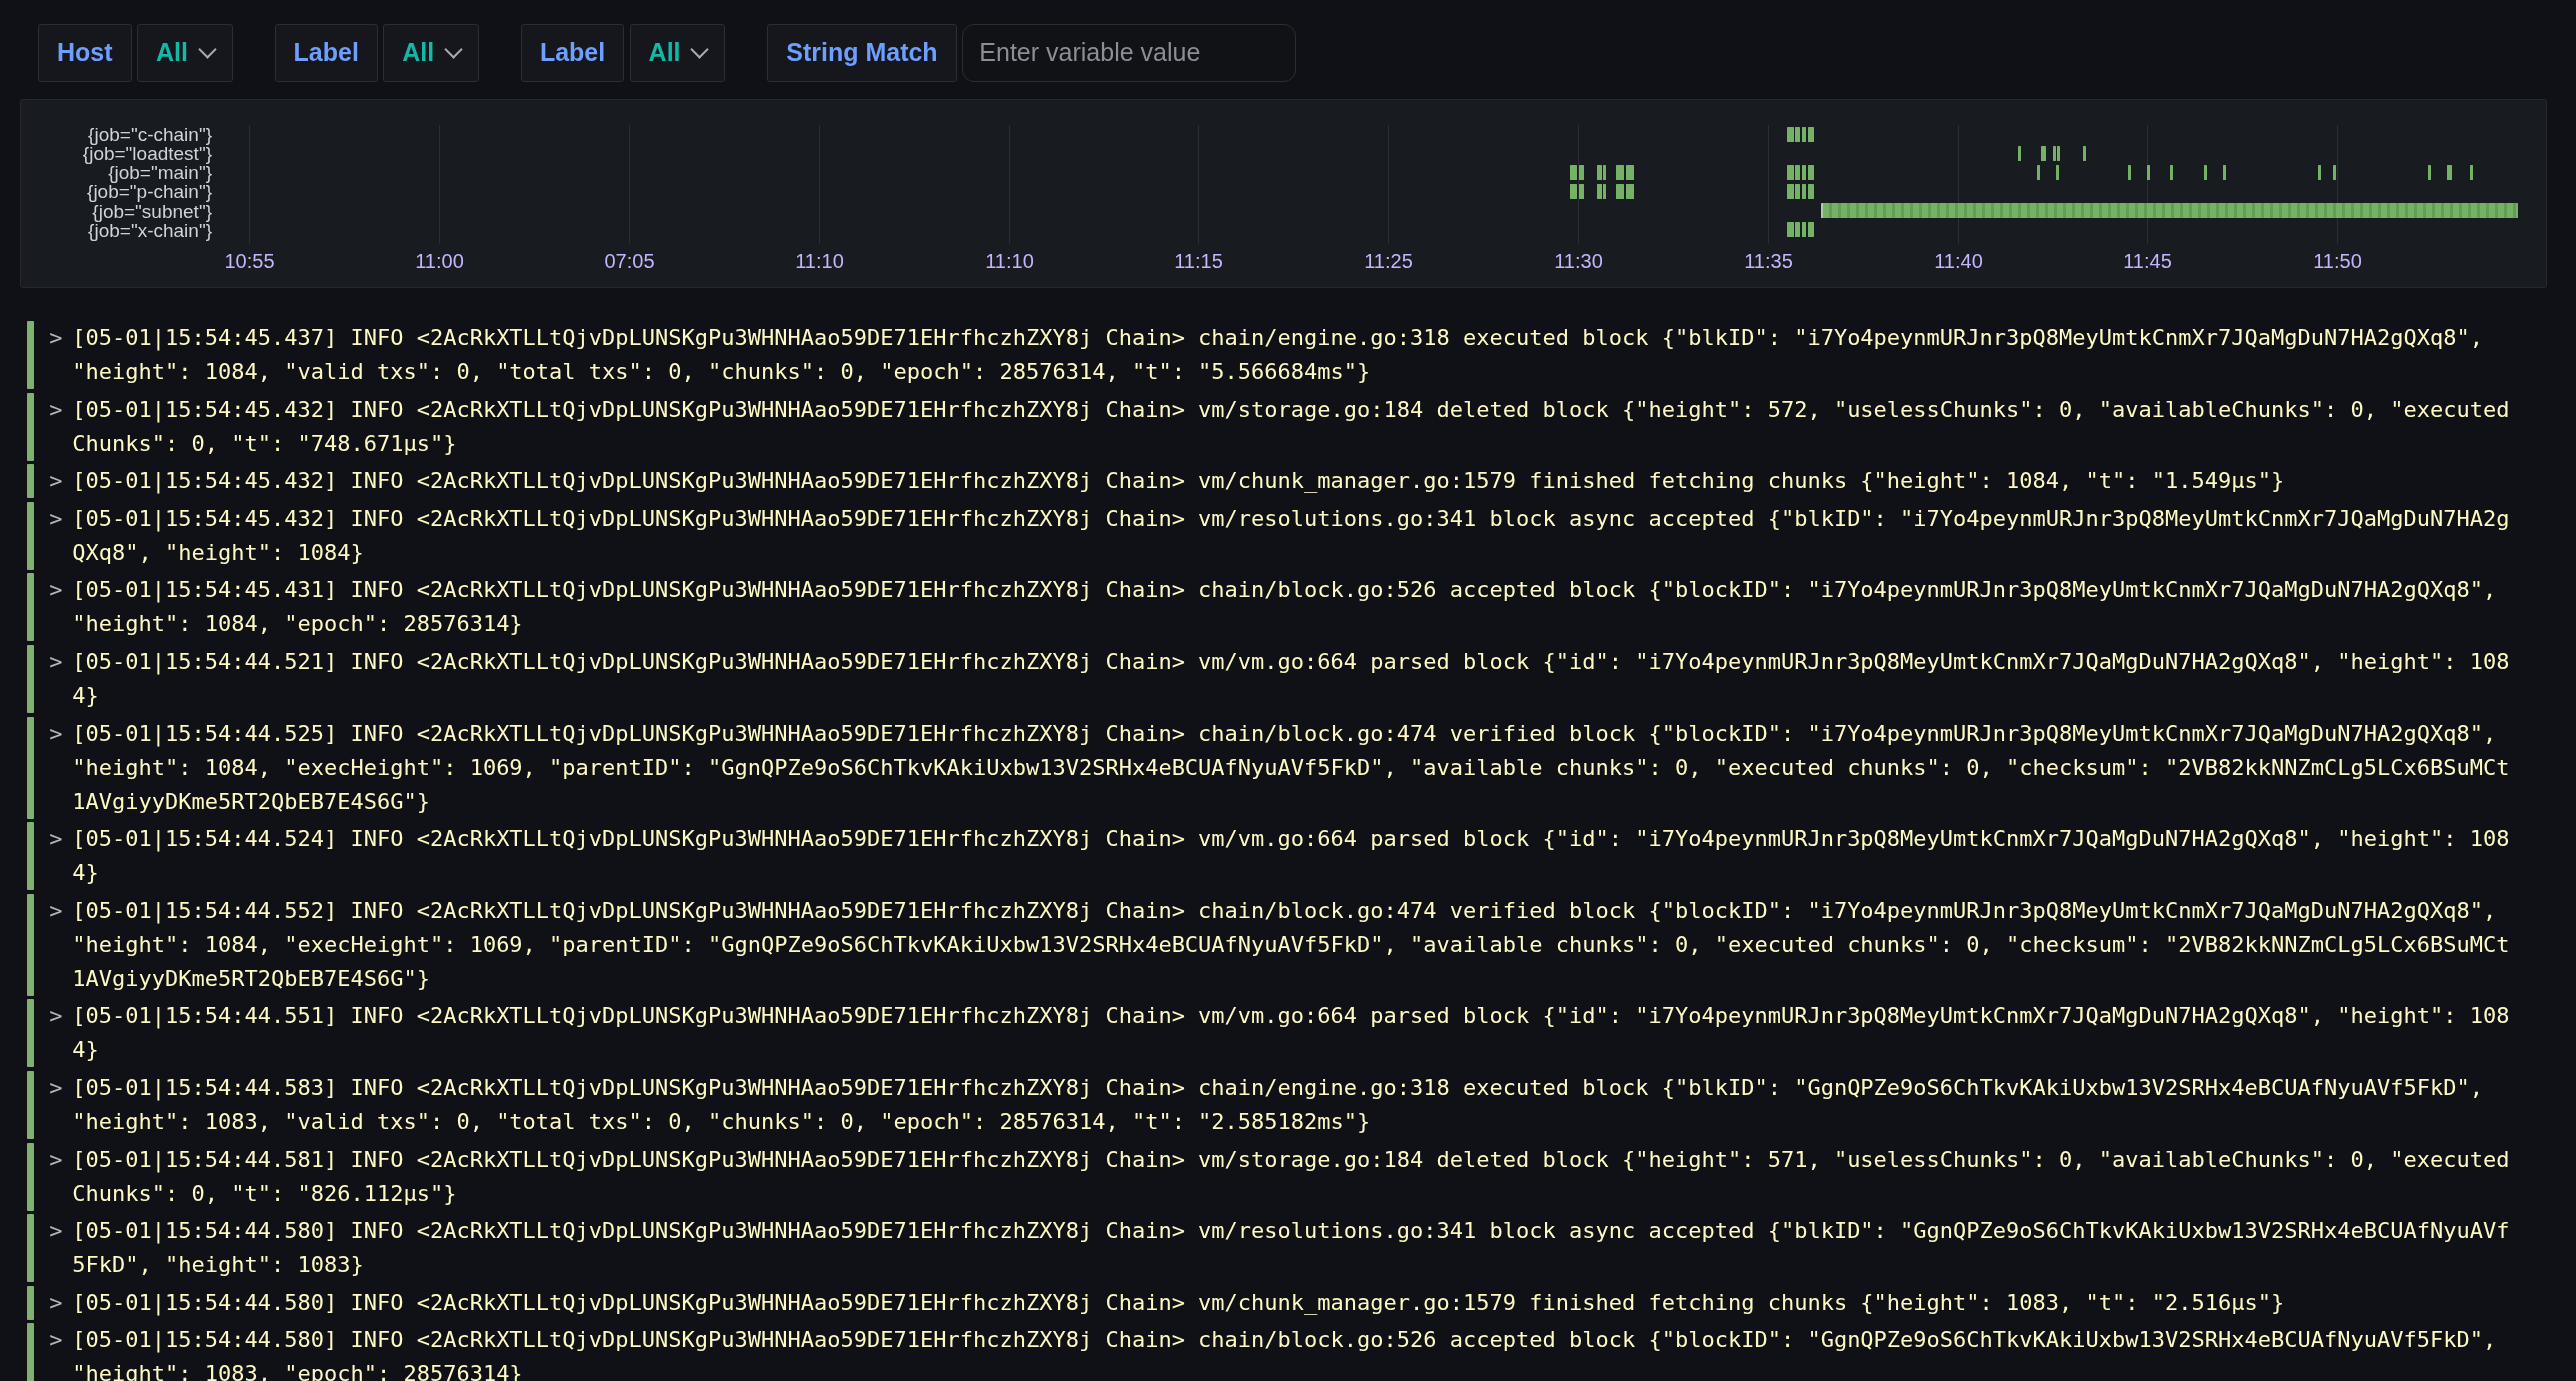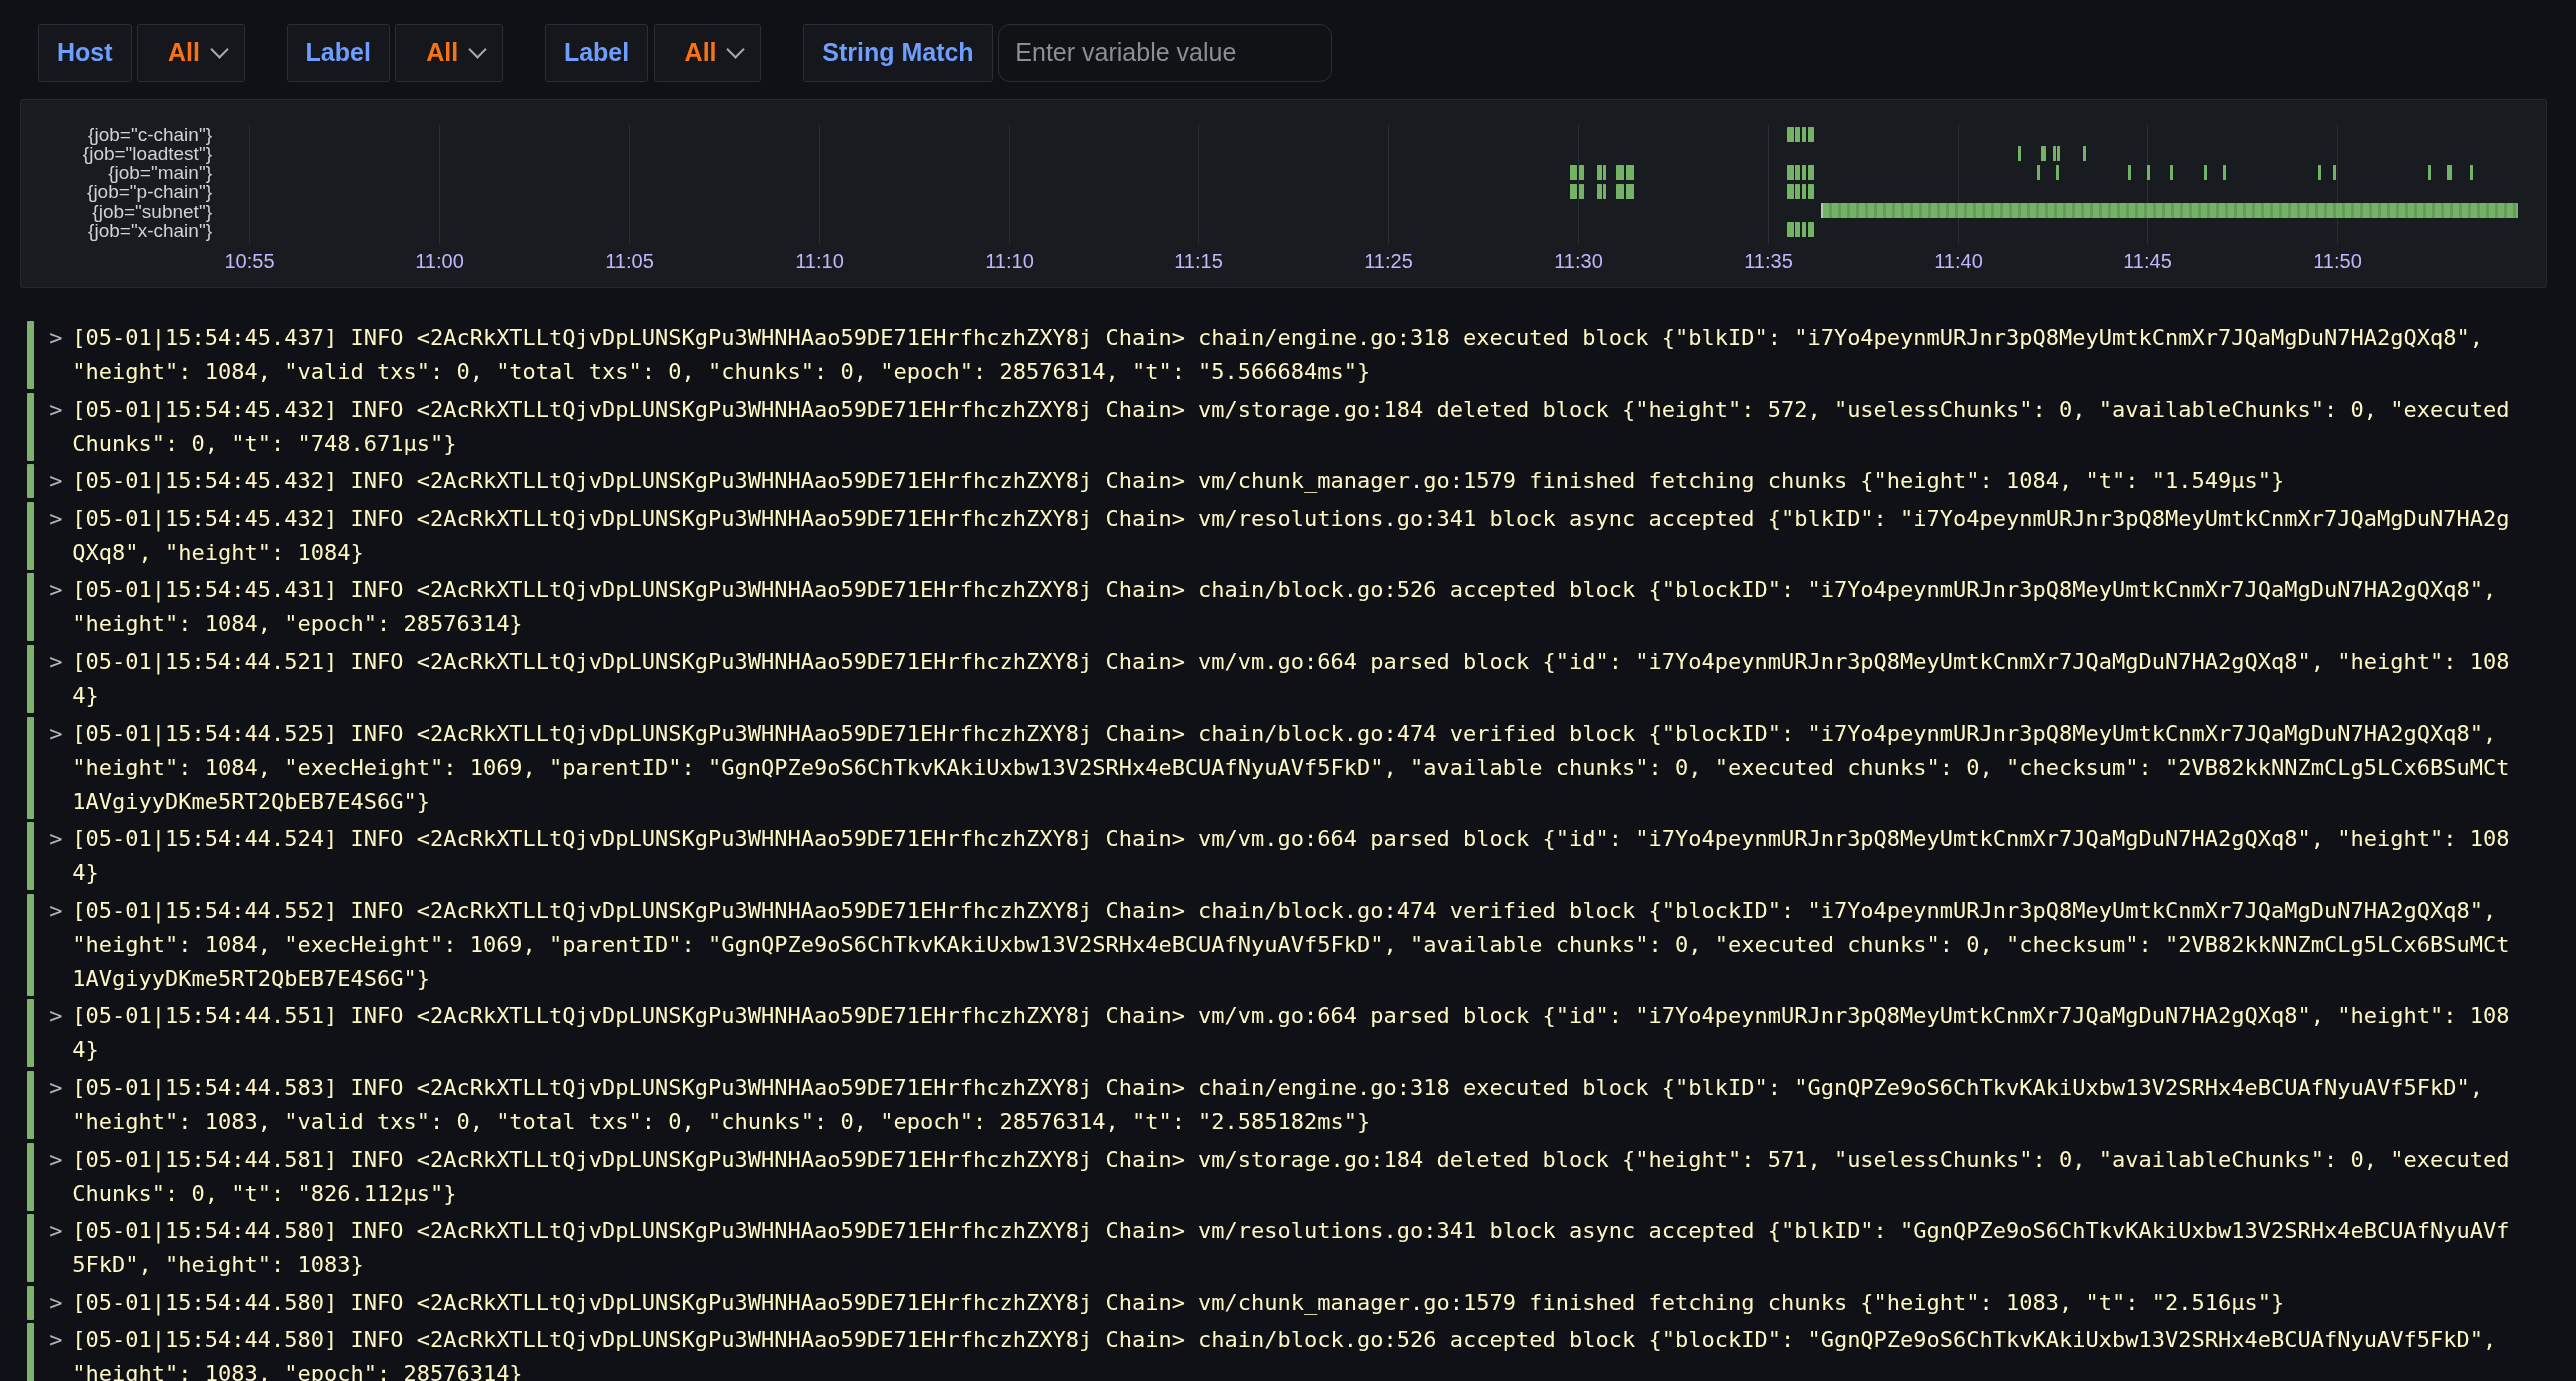--- a/index.html
+++ b/index.html
@@ -22,21 +22,21 @@
     background:#15171c;border:0.9px solid #2c2e34;border-radius:2.7px;
     color:#6e9fff;font-size:25px;font-weight:600;
     margin-right:5.4px;white-space:nowrap;
   }
   .var-select{
     height:56px;display:flex;align-items:center;
     padding:0 18px;
     background:#15171c;border:0.9px solid #2c2e34;border-radius:2.7px;
     cursor:pointer;white-space:nowrap;
   }
-  .var-value{color:#f97316;font-size:25px;font-weight:600;margin-left:12px;}
+  .var-value{color:#14b8a6;font-size:25px;font-weight:600;}
   .caret{
     width:11px;height:11px;
     border-right:2.7px solid #a6aab1;border-bottom:2.7px solid #a6aab1;
     transform:rotate(45deg);
     margin-left:12.7px;margin-top:-6.3px;
   }
   .var-input{
     height:56px;width:299px;
     background:#101216;border:0.9px solid #2c2e34;border-radius:12px;
     color:#d8d9da;font-size:25px;
@@ -132,21 +132,21 @@
       <input class="var-input" placeholder="Enter variable value" style="">
     </div>
   </div>
 
 <div class="panel" id="panel">
     <div class="gridline" style="left: 228px; top: 24.5px; height: 119px;"></div>
     <div class="x-tick-label" style="left: 228px; top: 150px;">10:55</div>
     <div class="gridline" style="left: 418px; top: 24.5px; height: 119px;"></div>
     <div class="x-tick-label" style="left: 418px; top: 150px;">11:00</div>
     <div class="gridline" style="left: 608px; top: 24.5px; height: 119px;"></div>
-    <div class="x-tick-label" style="left: 608px; top: 150px;">11:05</div>
+    <div class="x-tick-label" style="left: 608px; top: 150px;">07:05</div>
     <div class="gridline" style="left: 798px; top: 24.5px; height: 119px;"></div>
     <div class="x-tick-label" style="left: 798px; top: 150px;">11:10</div>
     <div class="gridline" style="left: 988px; top: 24.5px; height: 119px;"></div>
     <div class="x-tick-label" style="left: 988px; top: 150px;">11:10</div>
     <div class="gridline" style="left: 1177px; top: 24.5px; height: 119px;"></div>
     <div class="x-tick-label" style="left: 1177px; top: 150px;">11:15</div>
     <div class="gridline" style="left: 1367px; top: 24.5px; height: 119px;"></div>
     <div class="x-tick-label" style="left: 1367px; top: 150px;">11:25</div>
     <div class="gridline" style="left: 1557px; top: 24.5px; height: 119px;"></div>
     <div class="x-tick-label" style="left: 1557px; top: 150px;">11:30</div>

